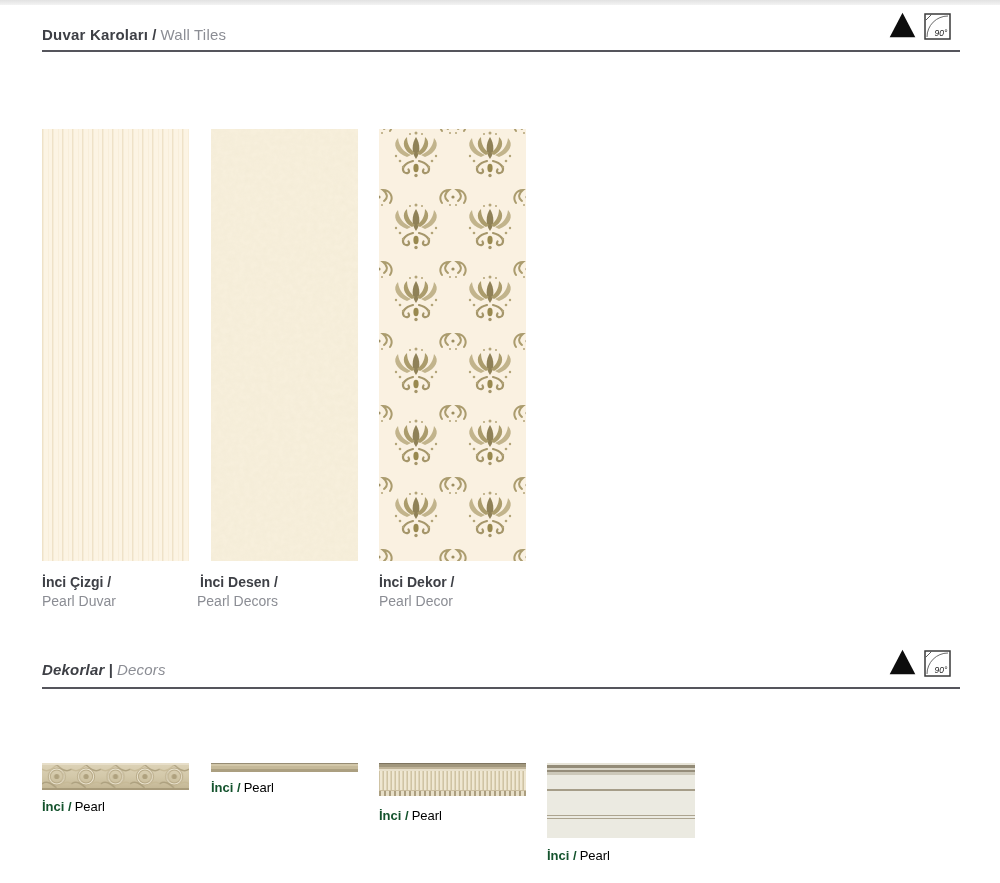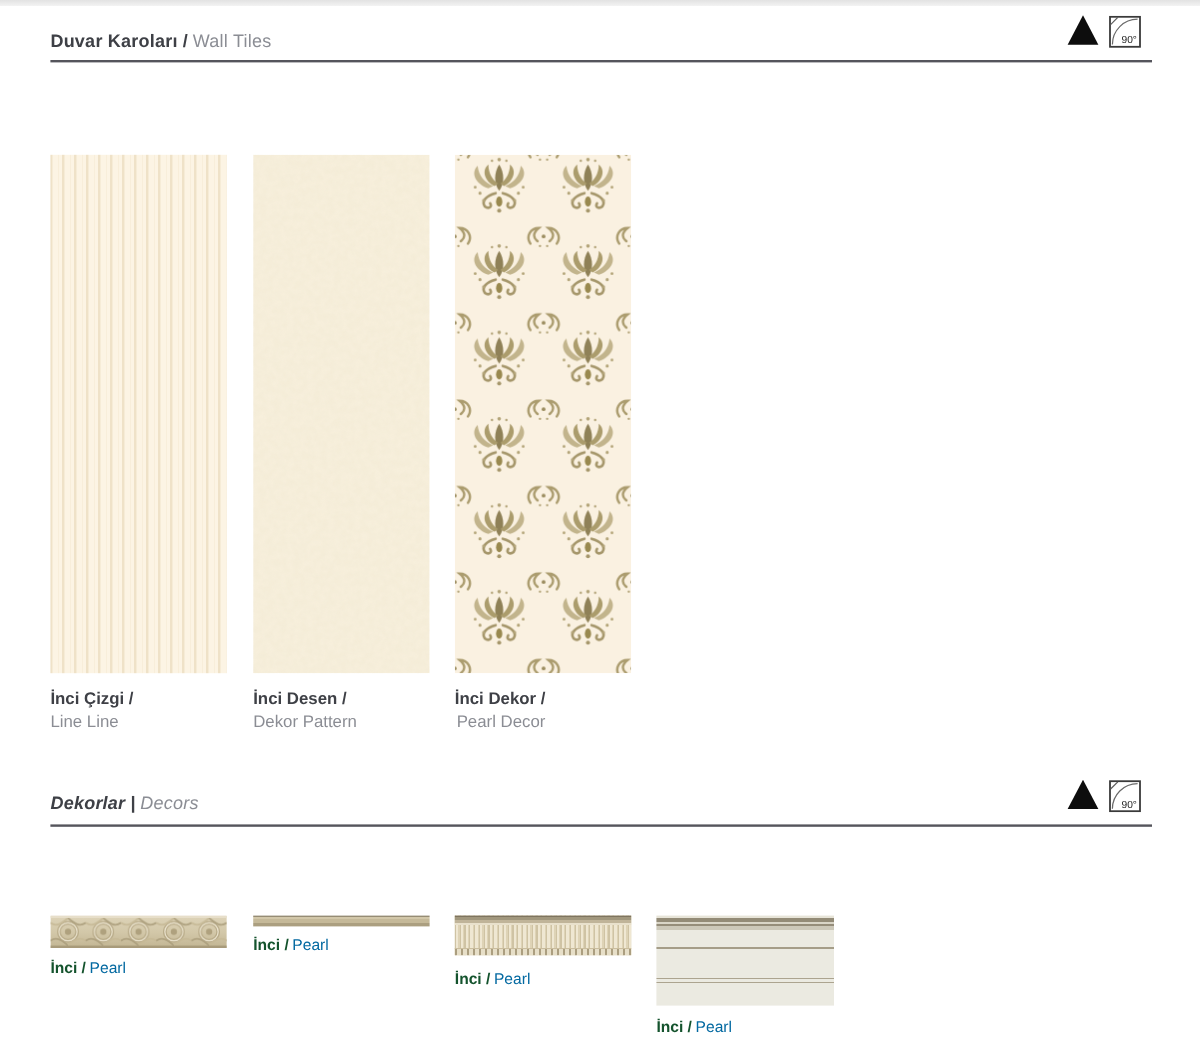--- a/index.html
+++ b/index.html
@@ -8,40 +8,40 @@
   .topbar{position:absolute;top:0;left:0;right:0;height:5px;
           background:linear-gradient(180deg,#e2e2e2 0,#f3f3f3 100%);}
 
   
   .sec-title{position:absolute;left:42px;font-size:15px;letter-spacing:.2px;white-space:nowrap;}
   .sec-title .tr{color:#3e4046;font-weight:bold;}
   .sec-title .sep{color:#3e4046;font-weight:bold;margin:0 4px;}
   .sec-title .en{color:#8b8d94;}
   .rule{position:absolute;left:42px;width:918px;height:2px;background:#55555c;}
 
-  .icon{position:absolute;}
+  .icon{position:absolute;font-style:italic;}
   .icon svg{display:block;}
 
   
   .tile{position:absolute;top:129px;width:147px;height:432px;}
   .tile svg{display:block;}
   .tile-1{left:42px;background:
       repeating-linear-gradient(90deg,
         #efe2c8 0px,#efe2c8 1px,
         #f6ecd7 1px,#f6ecd7 2px,
         #fcf4e4 2px,#fcf4e4 6px,
         #f8eeda 6px,#f8eeda 7px,
         #fcf4e4 7px,#fcf4e4 10px);}
   .tile-2{left:211px;}
   .tile-3{left:379px;}
 
   .tile-label{position:absolute;top:573px;font-size:14px;line-height:19px;}
   .tile-label .tr{display:block;font-weight:bold;color:#3e4046;}
   .tile-label .en{display:block;color:#8b8d94;}
-  .tl-1{left:42px;} .tl-2{left:211px;} .tl-3{left:379px;text-align:right;}
+  .tl-1{left:42px;} .tl-2{left:197px;text-align:right;} .tl-3{left:379px;}
 
   
   .decor{position:absolute;top:763px;}
   .decor svg{display:block;}
   .d1{left:42px;width:147px;height:27px;}
   .d2{left:211px;width:147px;height:9px;
       background:linear-gradient(180deg,
         #968c74 0,#968c74 1px,
         #d2c7a9 1px,#d2c7a9 3px,
         #c5b999 3px,#c5b999 6px,
@@ -68,21 +68,21 @@
         #ebeae1 12px,#ebeae1 26px,
         #a59d88 26px,#a59d88 28px,
         #ebeae1 28px,#ebeae1 52px,
         #aca48f 52px,#aca48f 53px,
         #ebeae1 53px,#ebeae1 55px,
         #aca48f 55px,#aca48f 56px,
         #ebeae1 56px,#ebeae1 75px);}
 
   .decor-label{position:absolute;font-size:13px;white-space:nowrap;}
   .decor-label .tr{font-weight:bold;color:#14532d;margin-right:3px;}
-  .decor-label .en{color:#0369a1;}
+  .decor-label .en{color:#000000;}
   .dl-1{left:42px;top:799px;}
   .dl-2{left:211px;top:780px;}
   .dl-3{left:379px;top:808px;}
   .dl-4{left:547px;top:848px;}
 </style>
 </head>
 <body>
 
 <div class="page">
   <div class="topbar"></div>
@@ -159,25 +159,25 @@
           <use href="#g-scroll" x="0" y="72"></use>
           <use href="#g-scroll" x="74" y="72"></use>
         </pattern>
       </defs>
       <rect width="147" height="432" fill="url(#pat-damask)"></rect>
     </svg>
   </div>
 
   <div class="tile-label tl-1">
     <span class="tr">İnci Çizgi /</span>
-    <span class="en">Line Line</span>
+    <span class="en">Pearl Duvar</span>
   </div>
   <div class="tile-label tl-2">
     <span class="tr">İnci Desen /</span>
-    <span class="en">Dekor Pattern</span>
+    <span class="en">Pearl Decors</span>
   </div>
   <div class="tile-label tl-3">
     <span class="tr">İnci Dekor /</span>
     <span class="en">Pearl Decor</span>
   </div>
 
   <div class="sec-title" style="top:661px;font-style:italic;">
     <span class="tr">Dekorlar</span><span class="sep">|</span><span class="en">Decors</span>
   </div>
 

